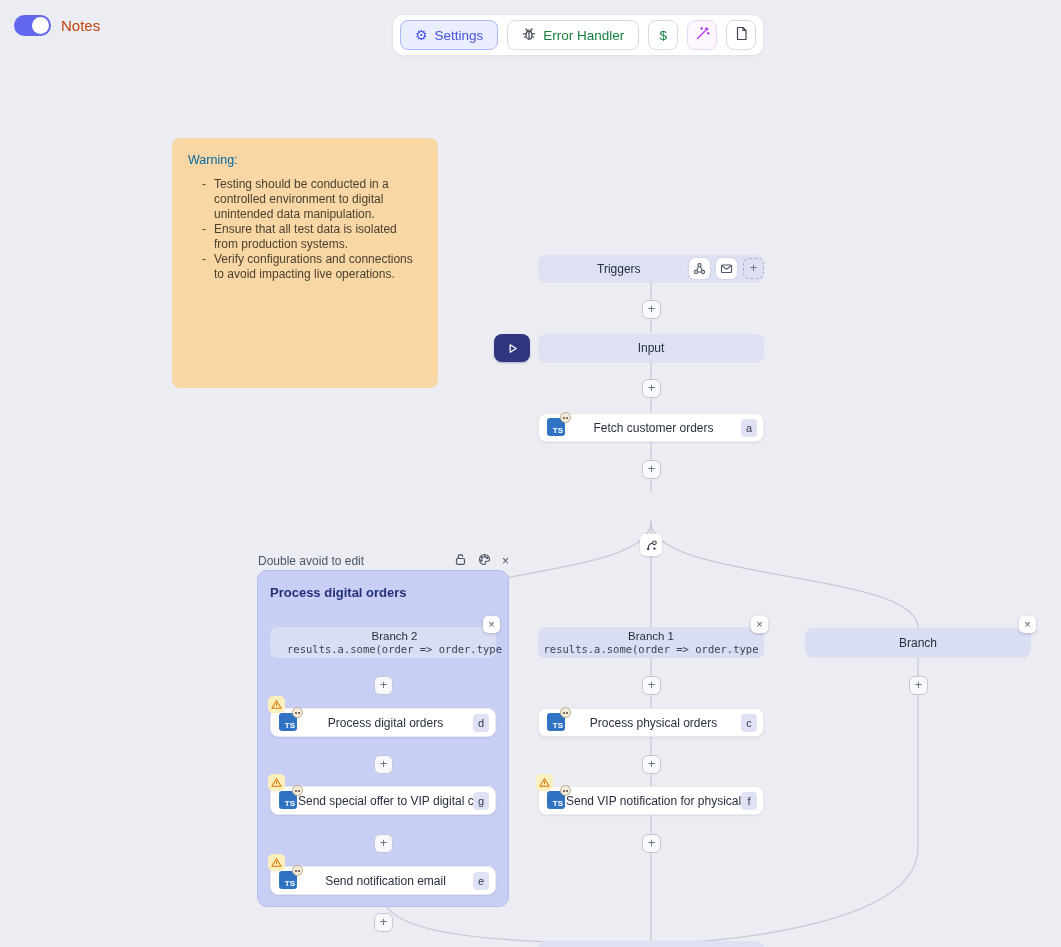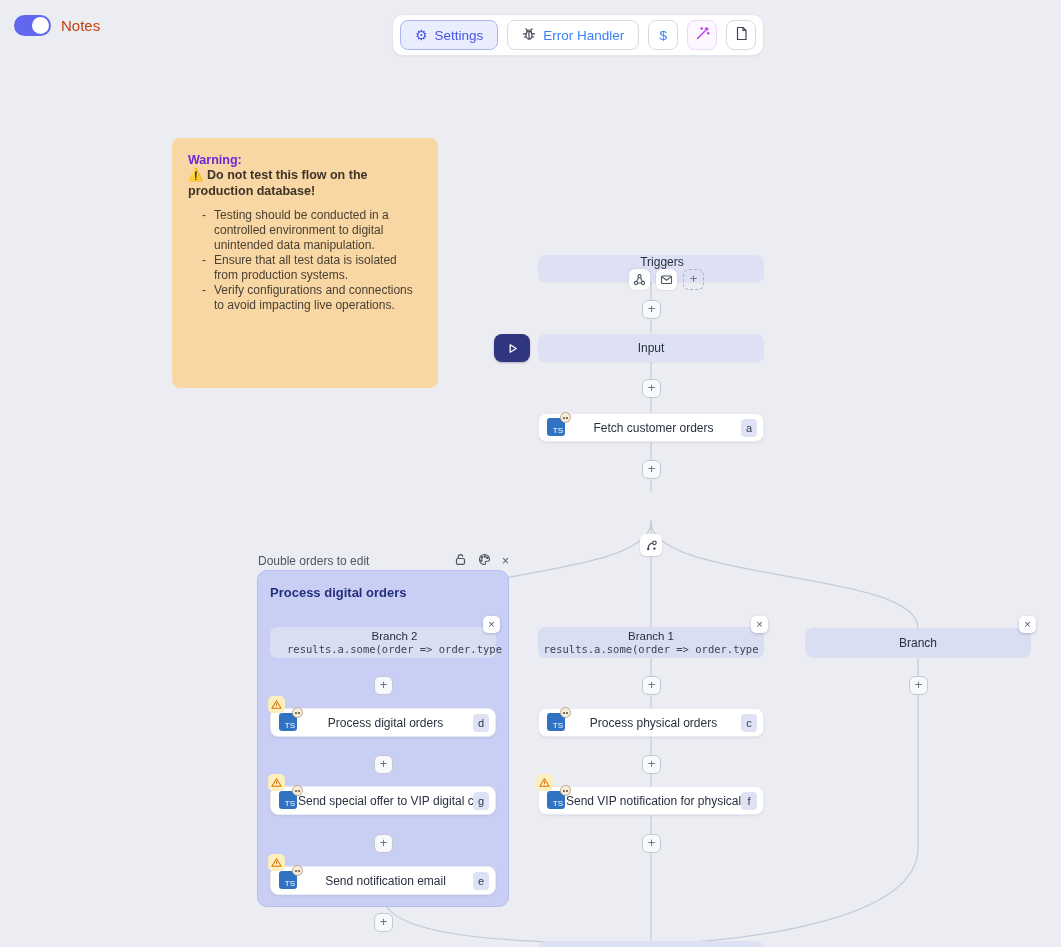--- a/index.html
+++ b/index.html
@@ -7,62 +7,62 @@
   body { font-family:"Liberation Sans", sans-serif; background:#ecedf3; overflow:hidden; }
   #canvas { position:relative; width:1061px; height:947px; background:#ecedf3; overflow:hidden; }
 
   
   .notes-toggle-wrap { position:absolute; left:14px; top:15px; display:flex; align-items:center; gap:10px; z-index:5; }
   .toggle { width:37px; height:21px; border-radius:11px; background:#6168ef; position:relative; cursor:pointer; }
   .toggle .knob { position:absolute; right:2px; top:2px; width:17px; height:17px; border-radius:50%; background:#fff; }
   .notes-label { font-size:15px; color:#c2410c; }
 
   .toolbar { position:absolute; left:392px; top:14px; height:42px; background:#fff; border:1px solid #e4e5ea; border-radius:11px; display:flex; align-items:center; gap:9px; padding:0 7px; z-index:5; box-shadow:0 1px 2px rgba(20,20,40,.04); }
-  .tb-btn { height:30px; display:flex; align-items:center; justify-content:center; gap:7px; border-radius:8px; font-size:13.5px; cursor:pointer; background:#fff; border:1px solid #d9dbe0; color:#3b82f6; padding:0 14px; }
+  .tb-btn { height:30px; display:flex; align-items:center; justify-content:center; gap:7px; border-radius:8px; font-size:13.5px; cursor:pointer; background:#fff; border:1px solid #d9dbe0; color:#15803d; padding:0 14px; }
   .tb-btn.settings { background:#e9edfd; border:1px solid #a9b5f6; color:#4654e4; font-weight:500; }
   .tb-btn.square { width:30px; padding:0; }
   .tb-btn.wand-btn { border-color:#ecd7fb; background:#fdf8ff; }
   .gear-glyph { font-size:14px; line-height:1; }
 
   
   .note { position:absolute; left:172px; top:138px; width:266px; height:250px; background:#f8d7a4; border-radius:8px; padding:14px 16px; color:#453a2b; z-index:4; }
-  .note .n-title { font-weight:bold; font-size:12.5px; color:#6d28d9; line-height:16px; }
+  .note .n-title { font-weight:normal; font-size:12.5px; color:#0369a1; line-height:16px; }
   .note .n-alert { font-weight:bold; font-size:12.5px; color:#3d3326; line-height:15.5px; width:230px; }
   .note .warn-glyph { color:#e7a13c; }
   .note ul { margin-top:9px; list-style:none; }
   .note li { display:flex; font-size:12px; line-height:15px; color:#4a4133; padding-left:14px; }
   .note li .dash { width:12px; flex:none; }
   .note li .btxt { width:206px; }
 
   
   .lav-node { position:absolute; width:226px; height:28px; background:#dee1f3; border-radius:8px; display:flex; align-items:center; justify-content:center; font-size:12px; color:#28303f; z-index:3; box-shadow:0 1px 1px rgba(30,30,70,.05); }
   .white-node { position:absolute; width:226px; height:29px; background:#ffffff; border:1px solid #e9eaef; border-radius:8px; display:flex; align-items:center; z-index:3; box-shadow:0 1px 2px rgba(25,25,60,.08); font-size:12px; color:#28303f; }
   .white-node .nlabel { flex:1; text-align:center; overflow:hidden; white-space:nowrap; }
   .letter-badge { flex:none; width:16px; height:18px; margin-right:6px; background:#dfe2f4; border-radius:4px; font-size:11px; color:#333a49; display:flex; align-items:center; justify-content:center; }
   .ts-wrap { position:relative; flex:none; margin-left:8px; width:19px; height:19px; }
-  .ts-icon { width:18px; height:18px; background:#3173c3; border-radius:3px; color:#fff; font-size:8px; font-weight:normal; display:flex; align-items:flex-end; justify-content:flex-end; padding:0 2px 1px 0; }
+  .ts-icon { width:18px; height:18px; background:#3173c3; border-radius:3px; color:#fff; font-size:8px; font-weight:bold; display:flex; align-items:flex-end; justify-content:flex-end; padding:0 2px 1px 0; }
   .bun-badge { position:absolute; right:-5px; top:-6px; width:11px; height:11px; border-radius:50%; background:#f6ecd9; border:1px solid #b9a98c; }
   .bun-badge i { position:absolute; width:2px; height:2px; border-radius:50%; background:#54493a; top:4px; }
   .bun-badge i.l { left:2px; } .bun-badge i.r { right:2px; }
 
   .plus-btn { position:absolute; width:19px; height:19px; border:1px solid #c4c8d4; background:#f8f9fc; border-radius:6px; color:#6b7280; font-size:13px; line-height:16px; text-align:center; z-index:3; cursor:pointer; }
   .plus-btn.dashed { border-style:dashed; background:transparent; width:21px; height:21px; line-height:18px; border-color:#a9aec0; }
 
   .close-chip { position:absolute; width:17px; height:17px; background:#fff; border-radius:5px; box-shadow:0 1px 3px rgba(25,25,60,.22); color:#4b5563; font-size:11px; line-height:16px; text-align:center; z-index:4; cursor:pointer; }
 
   .warn-chip { position:absolute; width:17px; height:17px; background:#fbefbe; border-radius:5px; z-index:5; display:flex; align-items:center; justify-content:center; }
 
   .branch-node { position:absolute; width:226px; height:31px; background:#dadef2; border-radius:7px; display:flex; flex-direction:column; align-items:center; justify-content:center; z-index:3; }
   .branch-node .b-title { font-size:11.5px; color:#28303f; line-height:13px; }
   .branch-node .b-cond { font-family:"DejaVu Sans Mono", monospace; font-size:10.5px; color:#3c4352; line-height:13px; white-space:nowrap; overflow:hidden; width:222px; text-align:center; }
 
   .icon-chip { width:21px; height:21px; background:#fff; border-radius:6px; display:flex; align-items:center; justify-content:center; box-shadow:0 0 2px rgba(30,30,60,.18); }
 
   
-  .triggers-node { justify-content:space-between; padding-left:31px; height:27px;flex-direction:column; }
+  .triggers-node { justify-content:space-between; padding-left:59px; height:27px; }
   .triggers-node .t-label { font-size:12px; color:#28303f; margin-right:9px; }
   .triggers-node .t-icons { display:flex; gap:6px; align-items:center; }
 
   
   .play-btn { position:absolute; left:494px; top:334px; width:36px; height:28px; background:#30357f; border-radius:8px; display:flex; align-items:center; justify-content:center; z-index:3; cursor:pointer; box-shadow:0 1px 2px rgba(20,20,60,.3); }
 
   
   .group-hint-row { position:absolute; left:258px; top:552px; width:251px; display:flex; align-items:center; z-index:3; }
   .group-hint { font-size:12px; color:#4b5563; flex:1; }
   .group-hicons { display:flex; gap:11px; align-items:center; }
@@ -142,24 +142,20 @@
         <svg width="13" height="15" viewBox="0 0 13 15" fill="none" stroke="#3f4754" stroke-width="1.2" stroke-linejoin="round">
           <path d="M2.5 1.5 H8 L11 4.5 V13.5 H2.5 Z"></path>
           <path d="M8 1.5 V4.5 H11"></path>
         </svg>
       </span>
     </button>
   </div>
 
   <div class="note">
     <div class="n-title">Warning:</div>
-    <div class="n-alert">
-      <span class="warn-glyph">⚠️</span>
-      <span>Do not test this flow on the production database!</span>
-    </div>
     <ul>
       <li>
           <span class="dash">-</span>
           <span class="btxt">Testing should be conducted in a controlled environment to digital unintended data manipulation.</span>
         </li>
       <li>
           <span class="dash">-</span>
           <span class="btxt">Ensure that all test data is isolated from production systems.</span>
         </li>
       <li>
@@ -221,21 +217,21 @@
   <div class="split-chip">
     <svg width="13" height="13" viewBox="0 0 13 13" fill="none" stroke="#3c4352" stroke-width="1.2">
       <circle cx="9.4" cy="3.8" r="1.8"></circle>
       <circle cx="3.2" cy="10" r="1.2" fill="#3c4352" stroke="none"></circle>
       <circle cx="9.4" cy="9.6" r="1.2" fill="#3c4352" stroke="none"></circle>
       <path d="M3.2 9.5 C3.2 6.5 4.6 4.6 7.4 4.1"></path>
     </svg>
   </div>
 
   <div class="group-hint-row">
-    <span class="group-hint">Double orders to edit</span>
+    <span class="group-hint">Double avoid to edit</span>
     <span class="group-hicons">
       <span>
         <svg width="13" height="13" viewBox="0 0 13 13" fill="none" stroke="#4b5563" stroke-width="1.2" stroke-linejoin="round">
           <rect x="2.5" y="5.5" width="8" height="5.8" rx="1.2"></rect>
           <path d="M4.3 5.5 V3.8 A2.2 2.2 0 0 1 8.7 3.8"></path>
         </svg>
       </span>
       <span>
         <svg width="13" height="13" viewBox="0 0 13 13" fill="none" stroke="#4b5563" stroke-width="1.1">
           <path d="M6.5 1.5 a5 5 0 1 0 0 10 c1 0 1.3-.8.8-1.5 c-.5-.8 0-1.8 1-1.8 h1.6 a1.6 1.6 0 0 0 1.6-1.7 A5 5 0 0 0 6.5 1.5 Z"></path>

